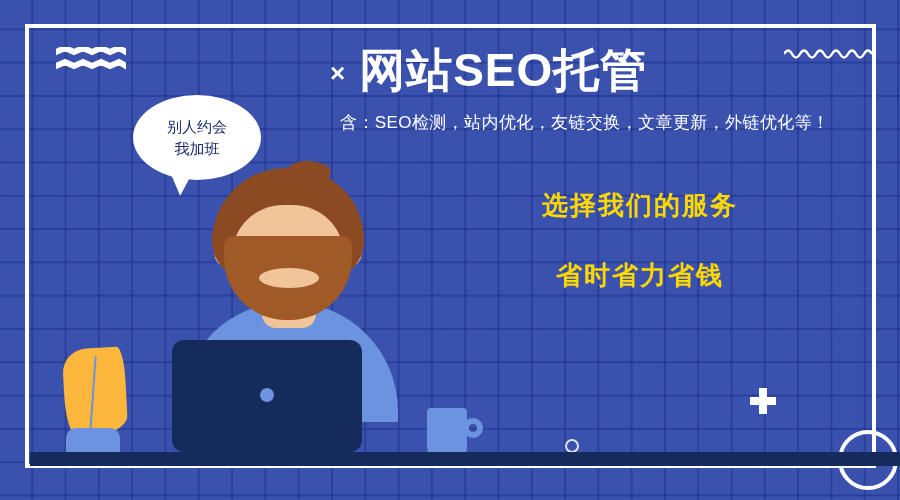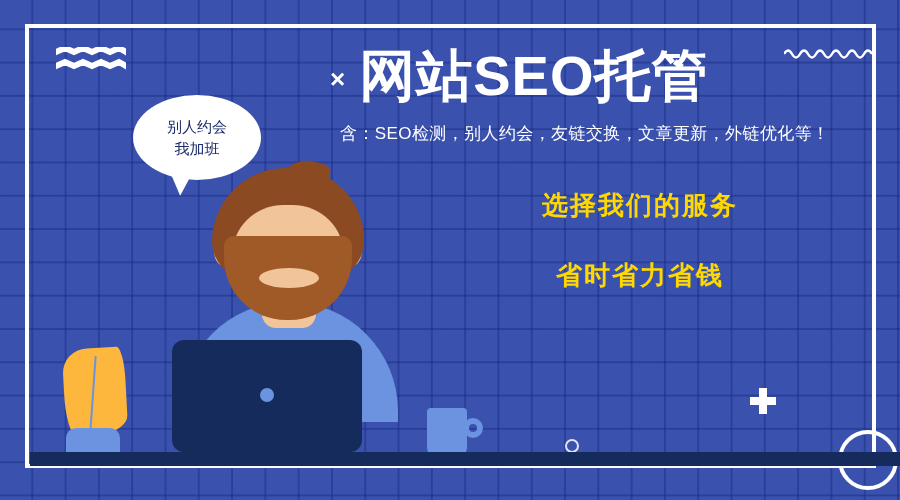--- a/index.html
+++ b/index.html
@@ -41,21 +41,21 @@
   .headline{
     position:absolute;left:330px;top:44px;width:560px;
     text-align:left;color:#fff;
   }
   .h-row{display:flex;align-items:center;}
   .x-mark{
     font-size:26px;font-weight:bold;color:#fff;line-height:1;
     margin-right:14px;margin-top:6px;
   }
   .h-title{
-    font-size:56px;font-weight:bold;color:#fff;letter-spacing:1px;
+    font-size:46px;font-weight:bold;color:#fff;letter-spacing:1px;
     line-height:1.15;white-space:nowrap;
   }
   .h-sub{
     margin-top:14px;margin-left:10px;
     font-size:17px;color:#fff;white-space:nowrap;letter-spacing:.4px;
   }
   
   .claims{position:absolute;left:430px;top:192px;width:420px;text-align:center;}
   .claim{
     color:#ffd800;font-size:26px;font-weight:bold;letter-spacing:2px;
@@ -169,21 +169,21 @@
   </svg>
 
   <div class="plus-mark"></div>
   <div class="tiny-circle"></div>
 
   <div class="headline">
     <div class="h-row">
       <span class="x-mark">×</span>
       <span class="h-title">网站SEO托管</span>
     </div>
-    <div class="h-sub">含：SEO检测，别人约会，友链交换，文章更新，外链优化等！</div>
+    <div class="h-sub">含：SEO检测，站内优化，友链交换，文章更新，外链优化等！</div>
   </div>
 
   <div class="claims">
     <div class="claim">选择我们的服务</div>
     <div class="claim">省时省力省钱</div>
   </div>
 
   <div class="person">
     <div class="shoulders"></div>
     <div class="neck"></div>

